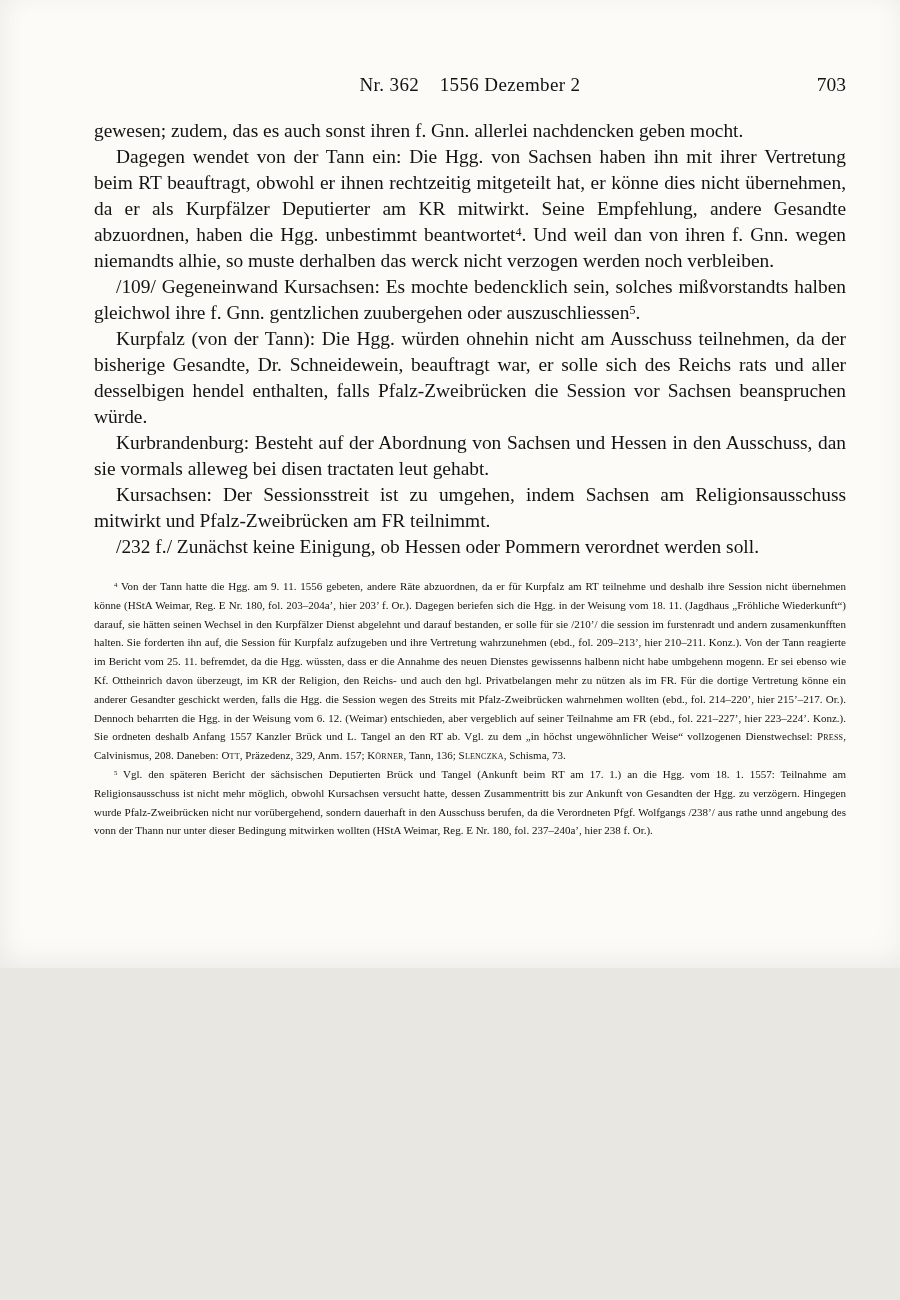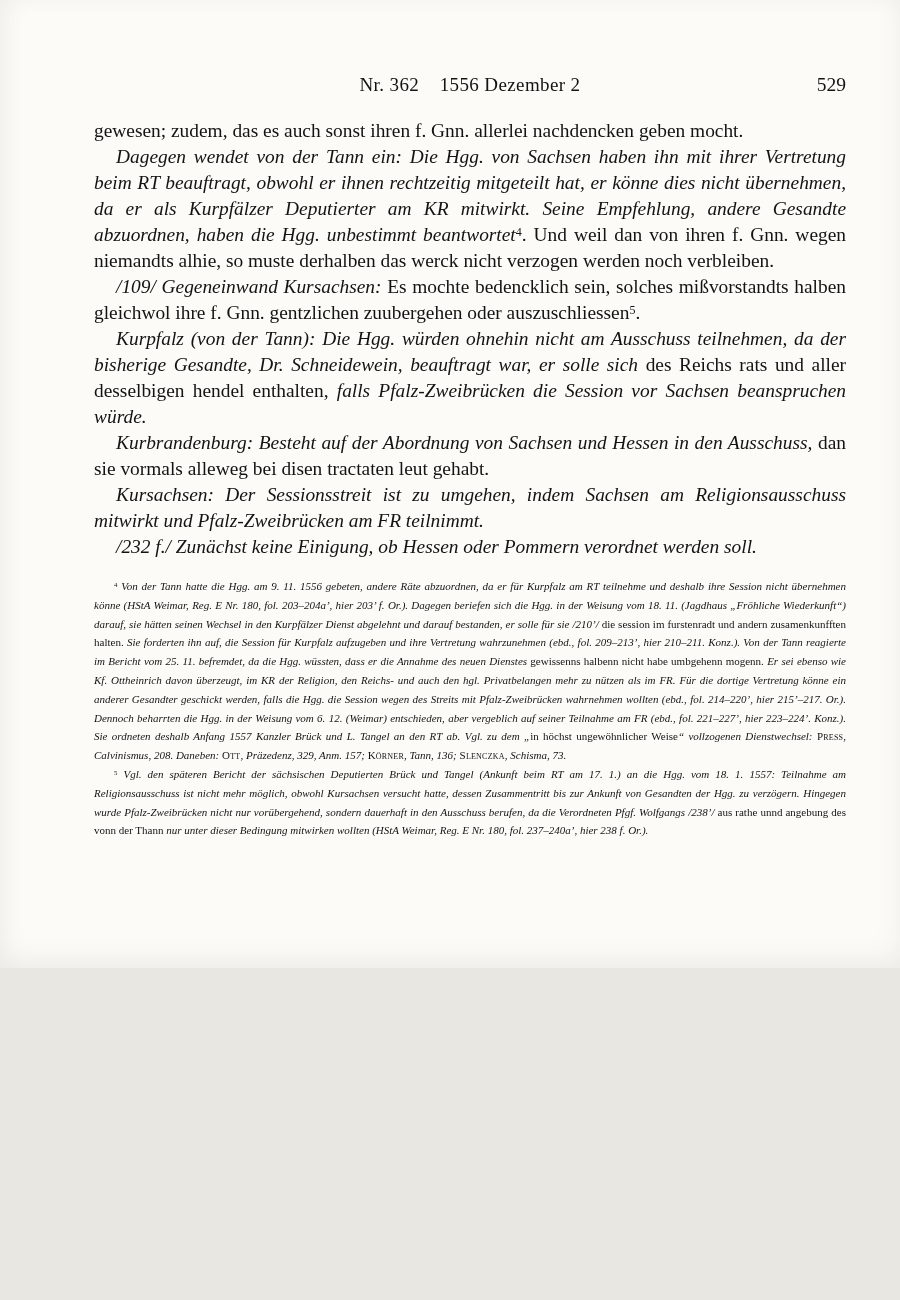--- a/index.html
+++ b/index.html
@@ -44,41 +44,41 @@
   .body-text p { margin: 0; }
   .body-text p.indent { text-indent: 22px; }
   .footnotes {
     margin-top: 17px;
     font-size: 11px;
     line-height: 18.8px;
     text-align: justify;
     hyphens: auto;
   }
   .footnotes p { margin: 0; text-indent: 20px; }
-  .s-i { font-style: italic; }
+  .s-i { }
   .s-r { font-style: normal; }
   .s-sc { font-style: normal; font-variant: small-caps; letter-spacing: 0.02em; }
   sup.s-sup {
     font-style: normal;
     font-size: 0.62em;
     line-height: 0;
     vertical-align: baseline;
     position: relative;
     top: -0.45em;
   }
 </style>
 </head>
 <body>
 
 <div class="page">
   <div class="content">
 
     <div class="running-head">
       <div class="center">Nr. 362 &nbsp;&nbsp; 1556 Dezember 2</div>
-      <div class="pagenum">529</div>
+      <div class="pagenum">703</div>
     </div>
 
     <div class="body-text">
         <p class=""><span class="s-r">gewesen; zudem, das es auch sonst ihren f. Gnn. allerlei nachdencken geben mocht.</span></p>
         <p class="indent"><span class="s-i">Dagegen wendet von der Tann ein: Die Hgg. von Sachsen haben ihn mit ihrer Vertretung beim RT beauftragt, obwohl er ihnen rechtzeitig mitgeteilt hat, er könne dies nicht übernehmen, da er als Kurpfälzer Deputierter am KR mitwirkt. Seine Empfehlung, andere Gesandte abzuordnen, haben die Hgg. unbestimmt beantwortet</span><sup class="s-sup">4</sup><span class="s-r">. Und weil dan von ihren f. Gnn. wegen niemandts alhie, so muste derhalben das werck nicht verzogen werden noch verbleiben.</span></p>
         <p class="indent"><span class="s-i">/109/ Gegeneinwand Kursachsen:</span><span class="s-r"> Es mochte bedencklich sein, solches mißvorstandts halben gleichwol ihre f. Gnn. gentzlichen zuubergehen oder auszuschliessen</span><sup class="s-sup">5</sup><span class="s-r">.</span></p>
         <p class="indent"><span class="s-i">Kurpfalz (von der Tann): Die Hgg. würden ohnehin nicht am Ausschuss teilnehmen, da der bisherige Gesandte, Dr. Schneidewein, beauftragt war, er solle sich </span><span class="s-r">des Reichs rats und aller desselbigen hendel enthalten,</span><span class="s-i"> falls Pfalz-Zweibrücken die Session vor Sachsen beanspruchen würde.</span></p>
         <p class="indent"><span class="s-i">Kurbrandenburg: Besteht auf der Abordnung von Sachsen und Hessen in den Ausschuss,</span><span class="s-r"> dan sie vormals alleweg bei disen tractaten leut gehabt.</span></p>
         <p class="indent"><span class="s-i">Kursachsen: Der Sessionsstreit ist zu umgehen, indem Sachsen am Religionsausschuss mitwirkt und Pfalz-Zweibrücken am FR teilnimmt.</span></p>
         <p class="indent"><span class="s-i">/232 f./ Zunächst keine Einigung, ob Hessen oder Pommern verordnet werden soll.</span></p>

